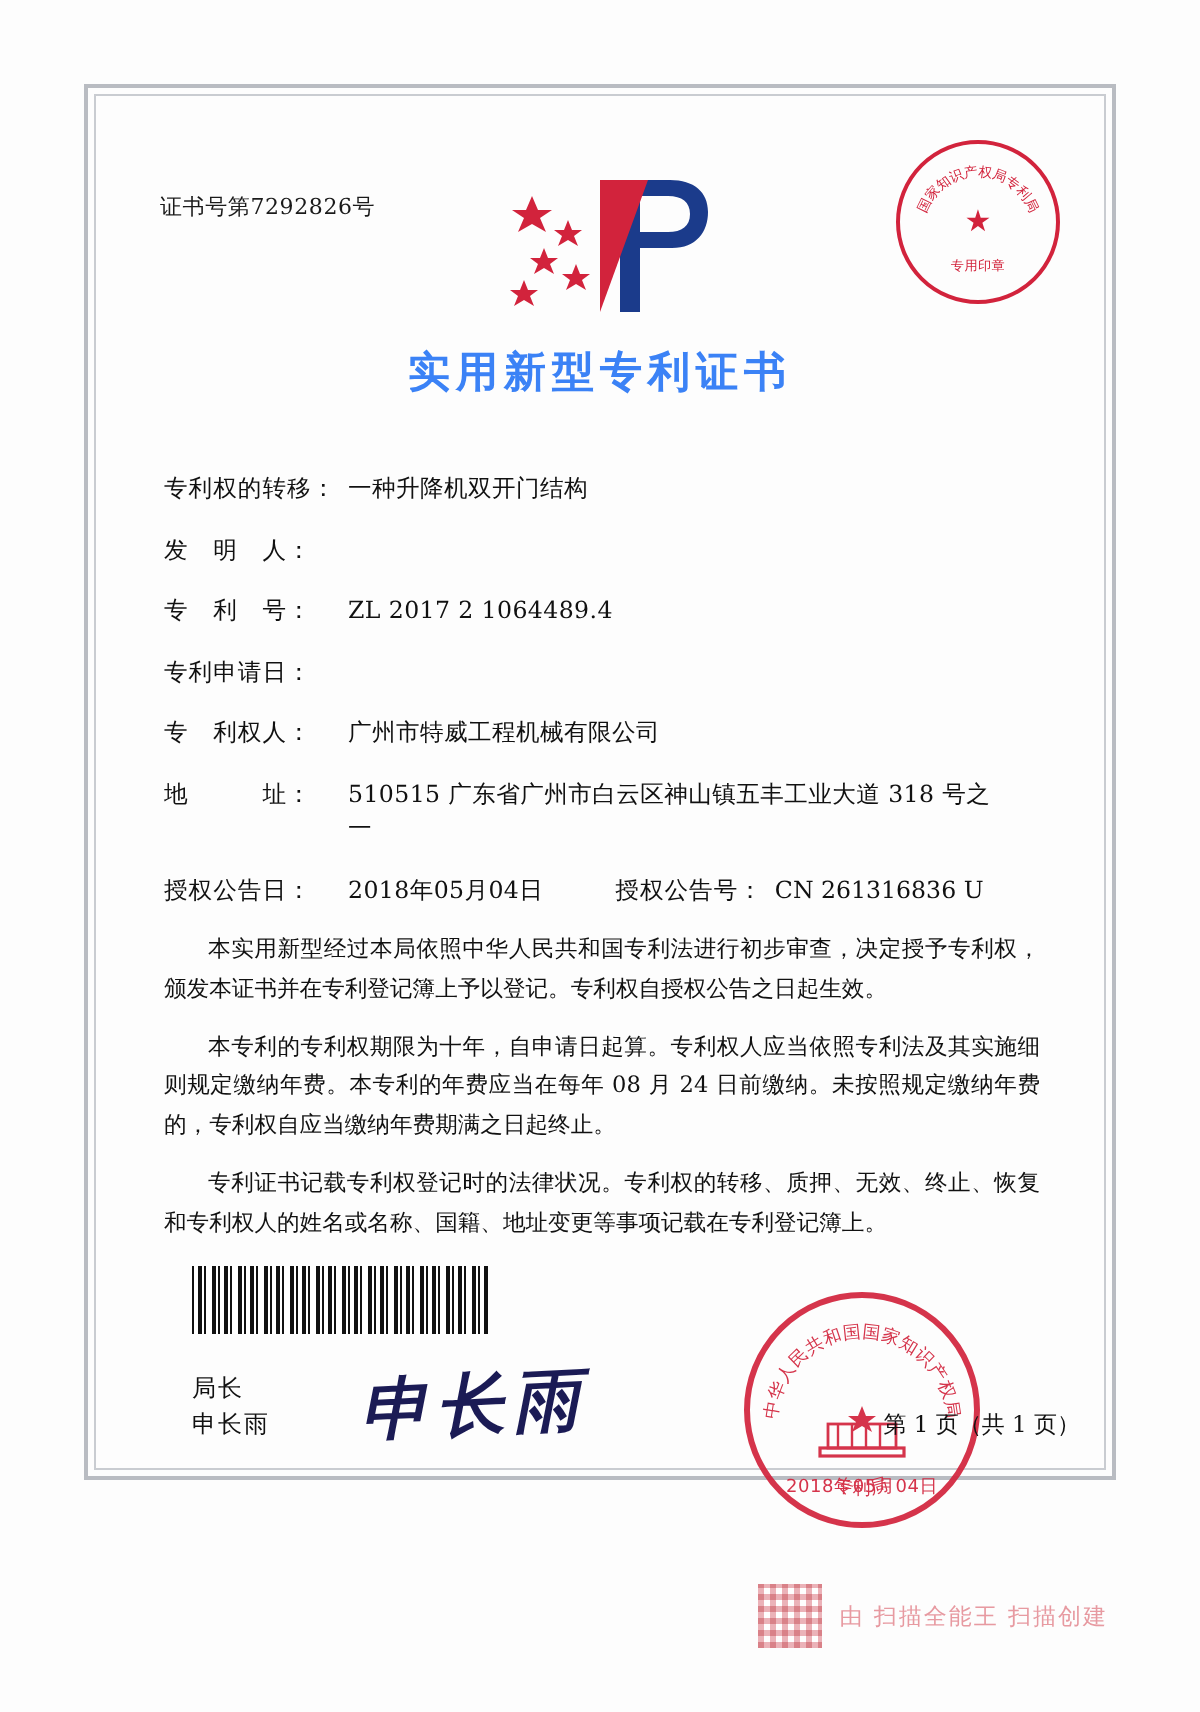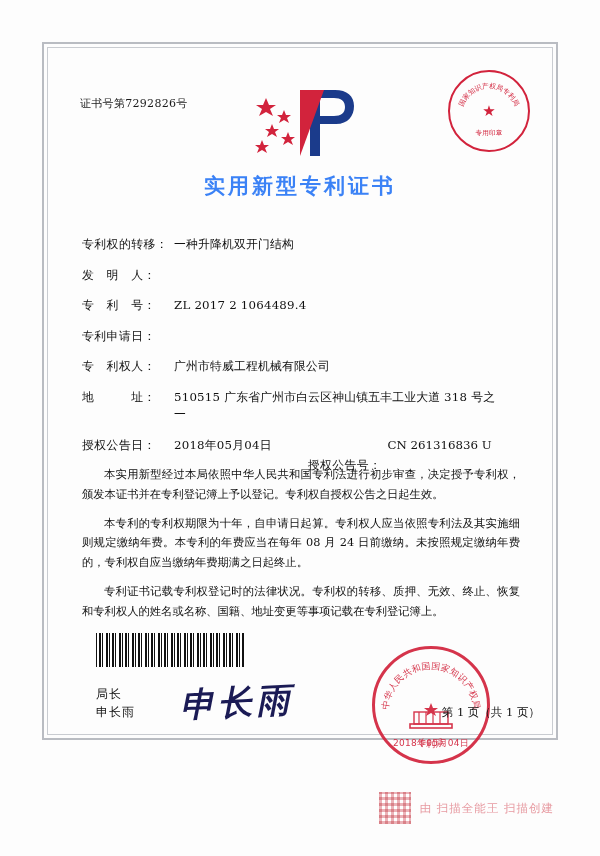--- a/index.html
+++ b/index.html
@@ -89,21 +89,21 @@
     letter-spacing:0.5px;
     white-space:nowrap;
   }
   .row .val{
     flex:1 1 auto;
     letter-spacing:0.2px;
   }
   .row.addr .val{max-width:330px;}
   .row .val2-lbl{
     flex:0 0 auto;margin-left:36px;margin-right:6px;
-    letter-spacing:0.5px;white-space:nowrap;margin-top:20px;
+    letter-spacing:0.5px;white-space:nowrap;
   }
   .row .val2{flex:0 0 auto;}
   
   .paras{
     position:absolute;left:22px;right:16px;top:405px;
     font-size:11.3px;color:#111;
     line-height:1.75;
     text-align:justify;
     font-family:"DejaVu Serif","Liberation Serif",serif;
   }

